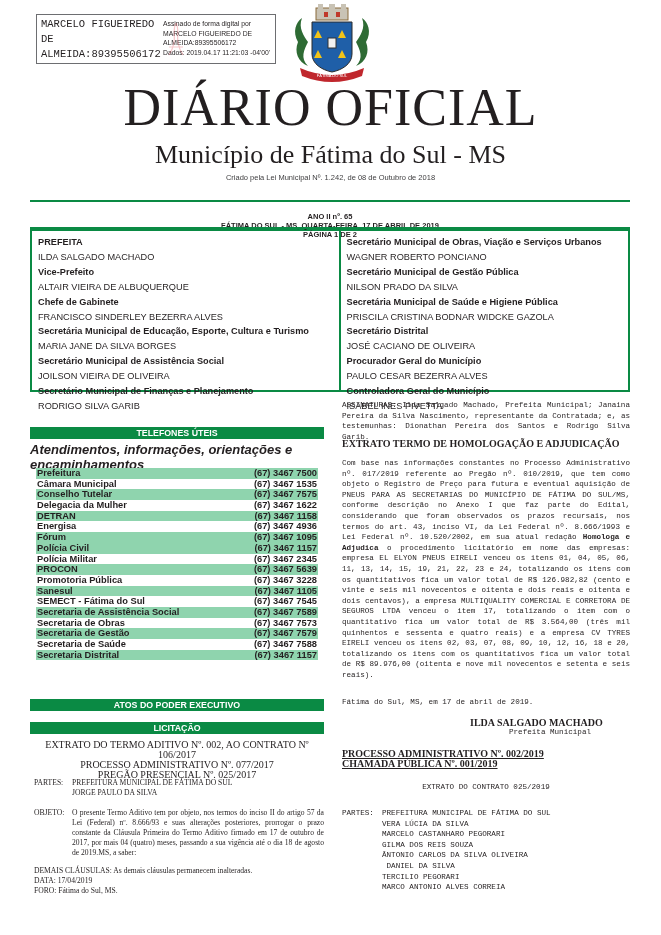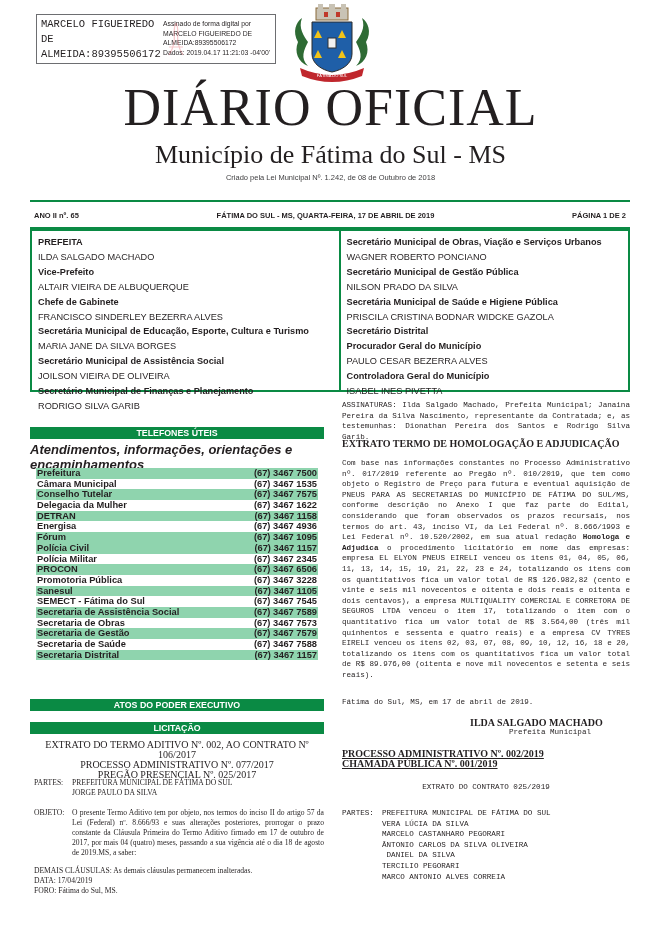--- a/index.html
+++ b/index.html
@@ -12,21 +12,21 @@
   .sig-right { flex: 1; font-size: 6.8px; line-height: 9.5px; padding-left: 4px; padding-top: 2px; color: #231f20; }
   .sig-mark { position: absolute; left: 128px; top: 6px; width: 22px; height: 38px; opacity: .35; }
 
   
   .crest { position: absolute; left: 288px; top: 2px; width: 88px; height: 80px; }
 
   .title { position: absolute; left: 0; width: 661px; top: 80px; text-align: center; font-family: "Liberation Serif", serif; font-size: 52px; letter-spacing: 1px; color: #231f20; line-height: 56px; }
   .subtitle { position: absolute; left: 0; width: 661px; top: 140px; text-align: center; font-family: "Liberation Serif", serif; font-size: 26px; color: #231f20; line-height: 30px; }
   .created { position: absolute; left: 0; width: 661px; top: 173px; text-align: center; font-size: 7.5px; color: #414042; }
 
-  .infobar { position: absolute; left: 30px; top: 200px; width: 600px; height: 31px; border-top: 2px solid #0a8a44; border-bottom: 2px solid #0a8a44; font-size: 7.5px; font-weight: bold; display: flex; align-items: center; justify-content: space-between; padding: 10px 4px; }
+  .infobar { position: absolute; left: 30px; top: 200px; width: 600px; height: 31px; border-top: 2px solid #0a8a44; border-bottom: 2px solid #0a8a44; font-size: 7.5px; font-weight: bold; display: flex; align-items: center; justify-content: space-between; padding: 10px 4px; flex-direction: column; }
 
   
   .auth { position: absolute; left: 30px; top: 227px; width: 600px; height: 165px; border: 2px solid #0a8a44; display: flex; gap: 19px; }
   .auth-col { flex: 1; padding: 6px 6px 0 6px; font-size: 9.2px; line-height: 14.9px; }
   .auth-col + .auth-col { border-left: 2px solid #0a8a44; }
   .auth .role { font-weight: bold; }
   .auth .name { font-weight: normal; }
 
   
   .green-bar { position: absolute; left: 30px; width: 294px; height: 12px; background: #0a8a44; color: #fff; font-weight: bold; font-size: 8.8px; text-align: center; line-height: 12px; }
@@ -113,20 +113,21 @@
     <div class="name">RODRIGO SILVA GARIB</div>
   </div>
   <div class="auth-col">
     <div class="role">Secretário Municipal de Obras, Viação e Serviços Urbanos</div>
     <div class="name">WAGNER ROBERTO PONCIANO</div>
     <div class="role">Secretário Municipal de Gestão Pública</div>
     <div class="name">NILSON PRADO DA SILVA</div>
     <div class="role">Secretária Municipal de Saúde e Higiene Pública</div>
     <div class="name">PRISCILA CRISTINA BODNAR WIDCKE GAZOLA</div>
     <div class="role">Secretário Distrital</div>
+    <div class="name">JOSÉ CACIANO DE OLIVEIRA</div>
     <div class="role">Procurador Geral do Município</div>
     <div class="name">PAULO CESAR BEZERRA ALVES</div>
     <div class="role">Controladora Geral do Município</div>
     <div class="name">ISABEL INES PIVETTA</div>
   </div>
 </div>
 
 <div class="green-bar" style="top:427px">TELEFONES ÚTEIS</div>
 <div class="tel-sub">Atendimentos, informações, orientações e encaminhamentos</div>
 <div class="phones">
@@ -161,21 +162,21 @@
   <div class="phone-row alt">
       <span>Polícia Civil</span>
       <span class="num">(67) 3467 1157</span>
     </div>
   <div class="phone-row">
       <span>Polícia Militar</span>
       <span class="num">(67) 3467 2345</span>
     </div>
   <div class="phone-row alt">
       <span>PROCON</span>
-      <span class="num">(67) 3467 6506</span>
+      <span class="num">(67) 3467 5639</span>
     </div>
   <div class="phone-row">
       <span>Promotoria Pública</span>
       <span class="num">(67) 3467 3228</span>
     </div>
   <div class="phone-row alt">
       <span>Sanesul</span>
       <span class="num">(67) 3467 1105</span>
     </div>
   <div class="phone-row">
@@ -245,18 +246,19 @@
 <div class="rtext" style="top:808px; text-align:left;">
   <div style="display:flex">
     <span style="width:40px; flex:none">PARTES:</span>
     <span>
       <div>PREFEITURA MUNICIPAL DE FÁTIMA DO SUL</div>
     </span>
   </div>
   <div style="padding-left:40px">
     <div>VERA LÚCIA DA SILVA</div>
     <div>MARCELO CASTANHARO PEGORARI</div>
+    <div>GILMA DOS REIS SOUZA</div>
     <div>ÂNTONIO CARLOS DA SILVA OLIVEIRA</div>
     <div style="white-space:pre"> DANIEL DA SILVA</div>
     <div>TERCILIO PEGORARI</div>
     <div>MARCO ANTONIO ALVES CORREIA</div>
   </div>
 </div>
 
 </body></html>

